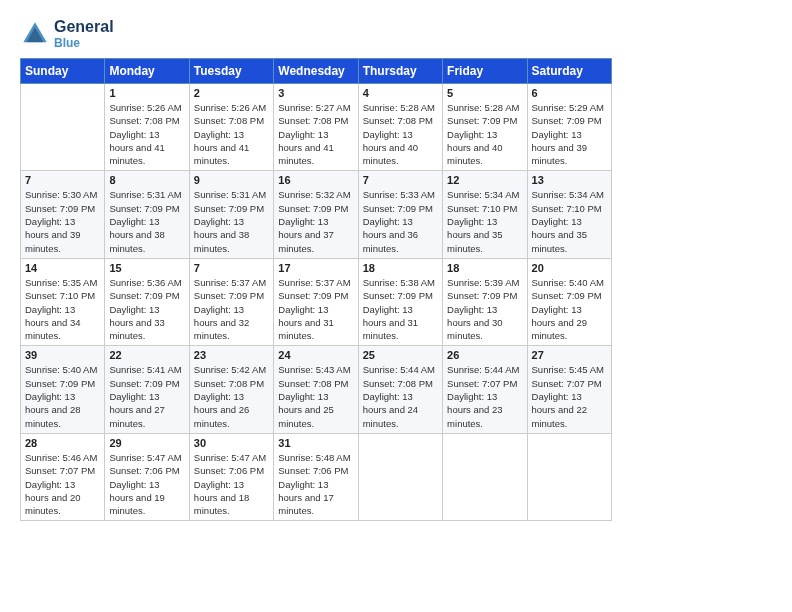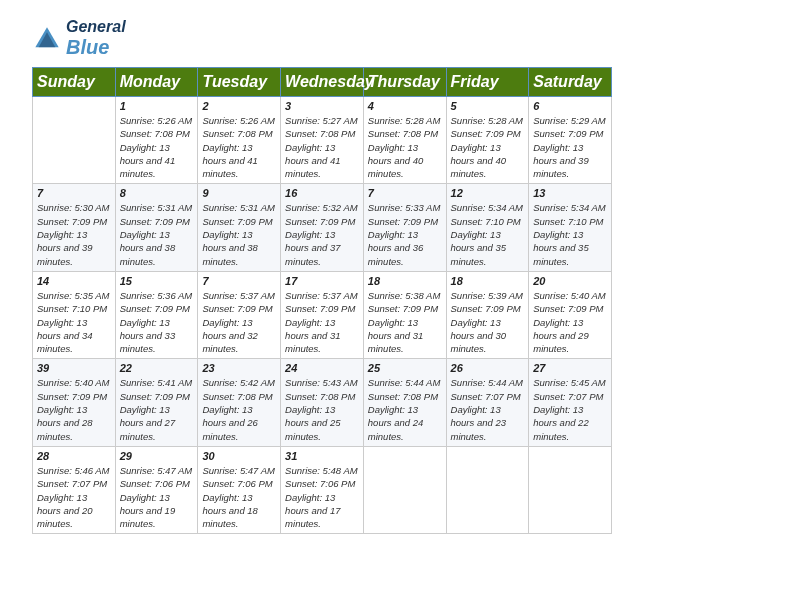--- a/index.html
+++ b/index.html
@@ -6,22 +6,21 @@
     body {
       width: 792px;
       height: 612px;
       font-family: Arial, sans-serif;
       background: #fff;
       overflow: hidden;
     }
     .page {
       width: 632px;
       height: 612px;
-      padding: 18px 20px 10px 32px;
-      font-style: italic;
+      padding: 18px 20px 10px 20px;
     }
     .header {
       display: flex;
       justify-content: space-between;
       align-items: flex-start;
       margin-bottom: 8px;
     }
     .logo {
       display: flex;
       align-items: center;
@@ -44,23 +43,23 @@
       font-size: 14px;
       color: #555;
       margin-top: 2px;
     }
     .calendar {
       width: 100%;
       border-collapse: collapse;
       table-layout: fixed;
     }
     .calendar thead th {
-      background: #4d7c0f;
+      background: #1d4ed8;
       color: #fff;
-      font-size: 16px;
+      font-size: 12px;
       font-weight: bold;
       padding: 5px 4px;
       text-align: left;
       border: 1px solid #5a8fc0;
     }
     .calendar tbody td {
       vertical-align: top;
       border: 1px solid #ccc;
       padding: 3px 4px;
       font-size: 9.5px;
@@ -93,21 +92,21 @@
 
 <div class="page">
   <div class="header">
     <div class="logo">
       <svg class="logo-icon" viewBox="0 0 36 36">
         <polygon points="18,4 32,28 4,28" fill="#4a90c4"></polygon>
         <polygon points="18,10 28,28 8,28" fill="#1a3a5c" opacity="0.5"></polygon>
       </svg>
       <div>
         <div style="font-size:16px;font-weight:bold;color:#1a3a5c;">General</div>
-        <div style="font-size:20px;font-weight:bold;color:#4a90c4;">Blue</div>
+        <div style="font-size:12px;font-weight:bold;color:#4a90c4;">Blue</div>
       </div>
     </div>
     <div class="title-block">
       <div class="main-title"></div>
       <div class="subtitle"></div>
     </div>
   </div>
 
   <table class="calendar">
     <thead>

